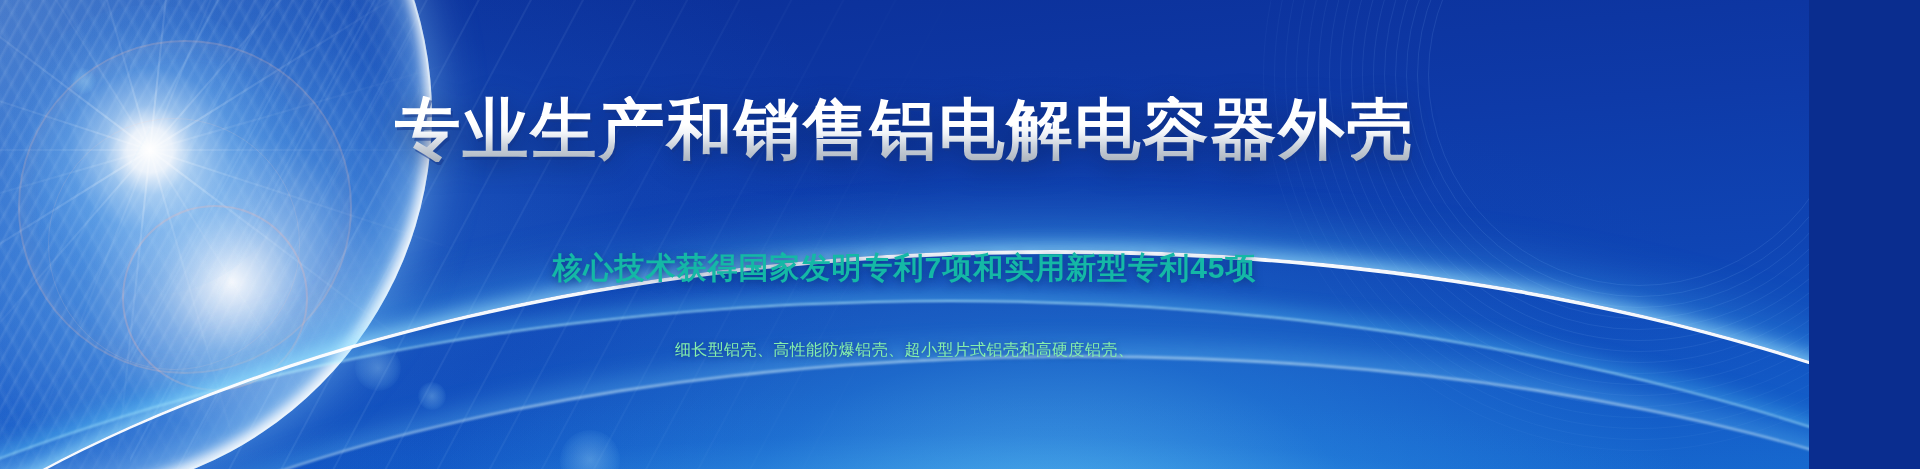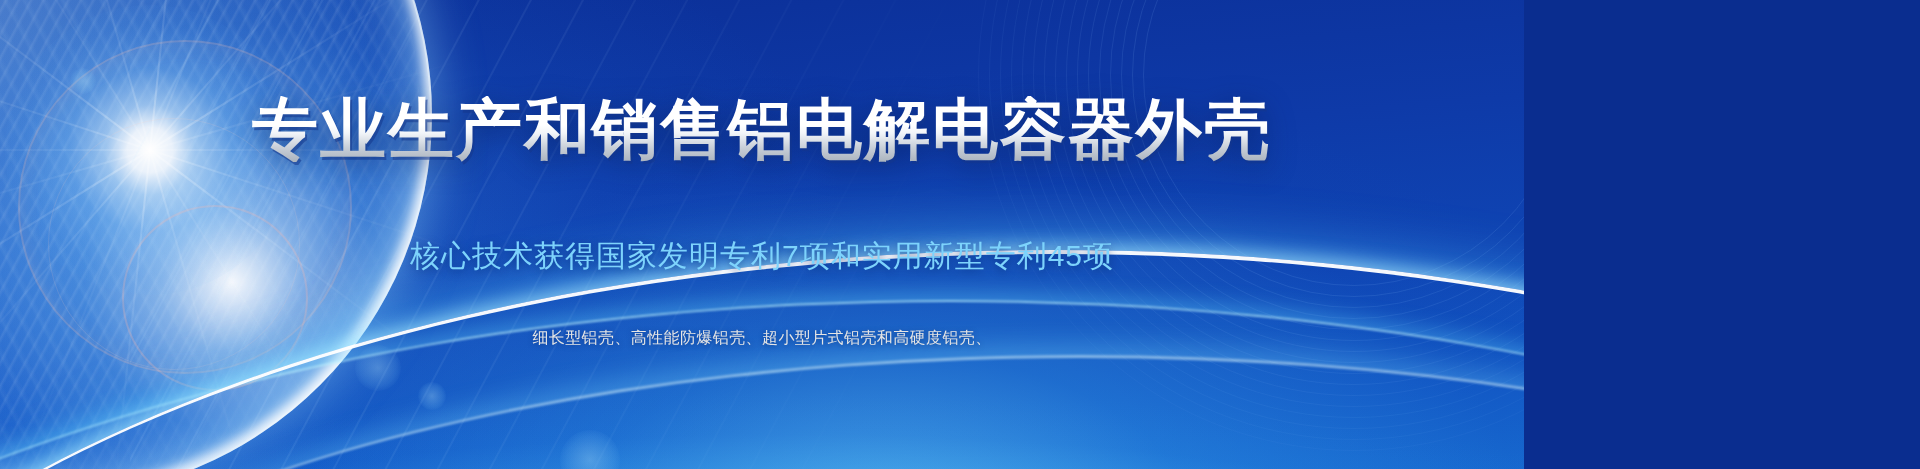--- a/index.html
+++ b/index.html
@@ -3,21 +3,21 @@
 <meta charset="utf-8">
 <title>Banner</title>
 <style>
   html, body {
     margin: 0;
     padding: 0;
     background: #0a2d8f;
   }
   #banner {
     position: relative;
-    width: 1524px;
+    width: 1809px;
     height: 469px;
     overflow: hidden;
     font-family: "Liberation Sans", "DejaVu Sans", sans-serif;
     background: #0c3aa0;
   }
 
   
   .bg-base {
     position: absolute;
     inset: 0;
@@ -263,35 +263,35 @@
         #c8cfd8 78%,
         #aab3be 100%);
     -webkit-background-clip: text;
             background-clip: text;
     -webkit-text-fill-color: transparent;
     filter: drop-shadow(2px 3px 0px rgba(20,55,140,0.55))
             drop-shadow(0 5px 14px rgba(4,24,80,0.45));
     white-space: nowrap;
   }
   .subtitle {
-    margin-top: 30px;
+    margin-top: 42px;
     font-size: 30px;
-    font-weight: 400;
+    font-weight: 700;
     letter-spacing: 1px;
-    color: #7dd3fc;
+    color: #14b8a6;
     text-shadow: 0 2px 8px rgba(6,32,95,0.55);
     white-space: nowrap;
   }
   .desc {
     margin-top: 22px;
     font-size: 16px;
     line-height: 1.75;
     font-weight: 400;
     letter-spacing: 0.4px;
-    color: #e5e5e5;
+    color: #86efac;
     text-shadow: 0 1px 5px rgba(6,32,95,0.5);
     white-space: nowrap;
   }
   .desc div { white-space: nowrap; }
 </style>
 </head>
 <body>
 
 <div id="banner">
 

